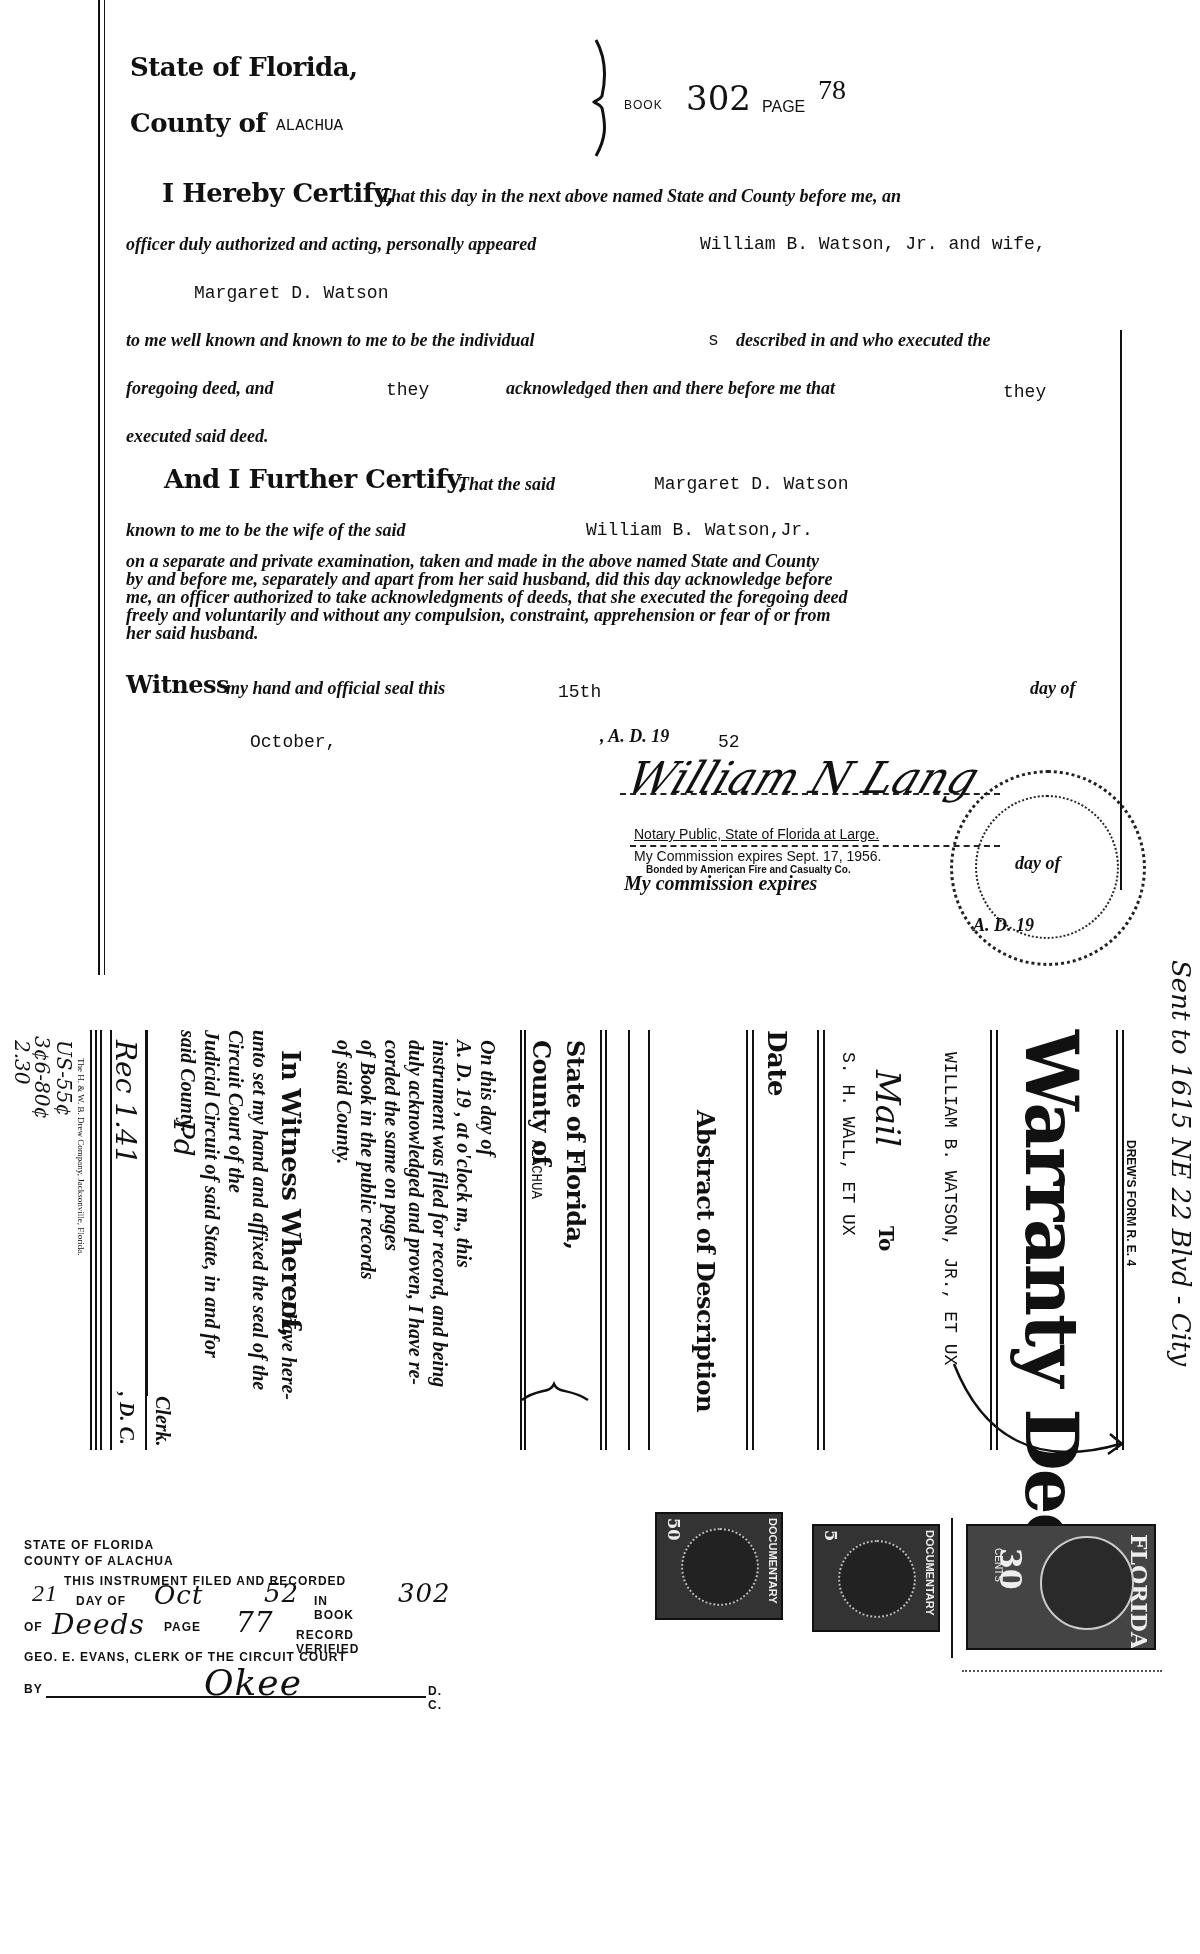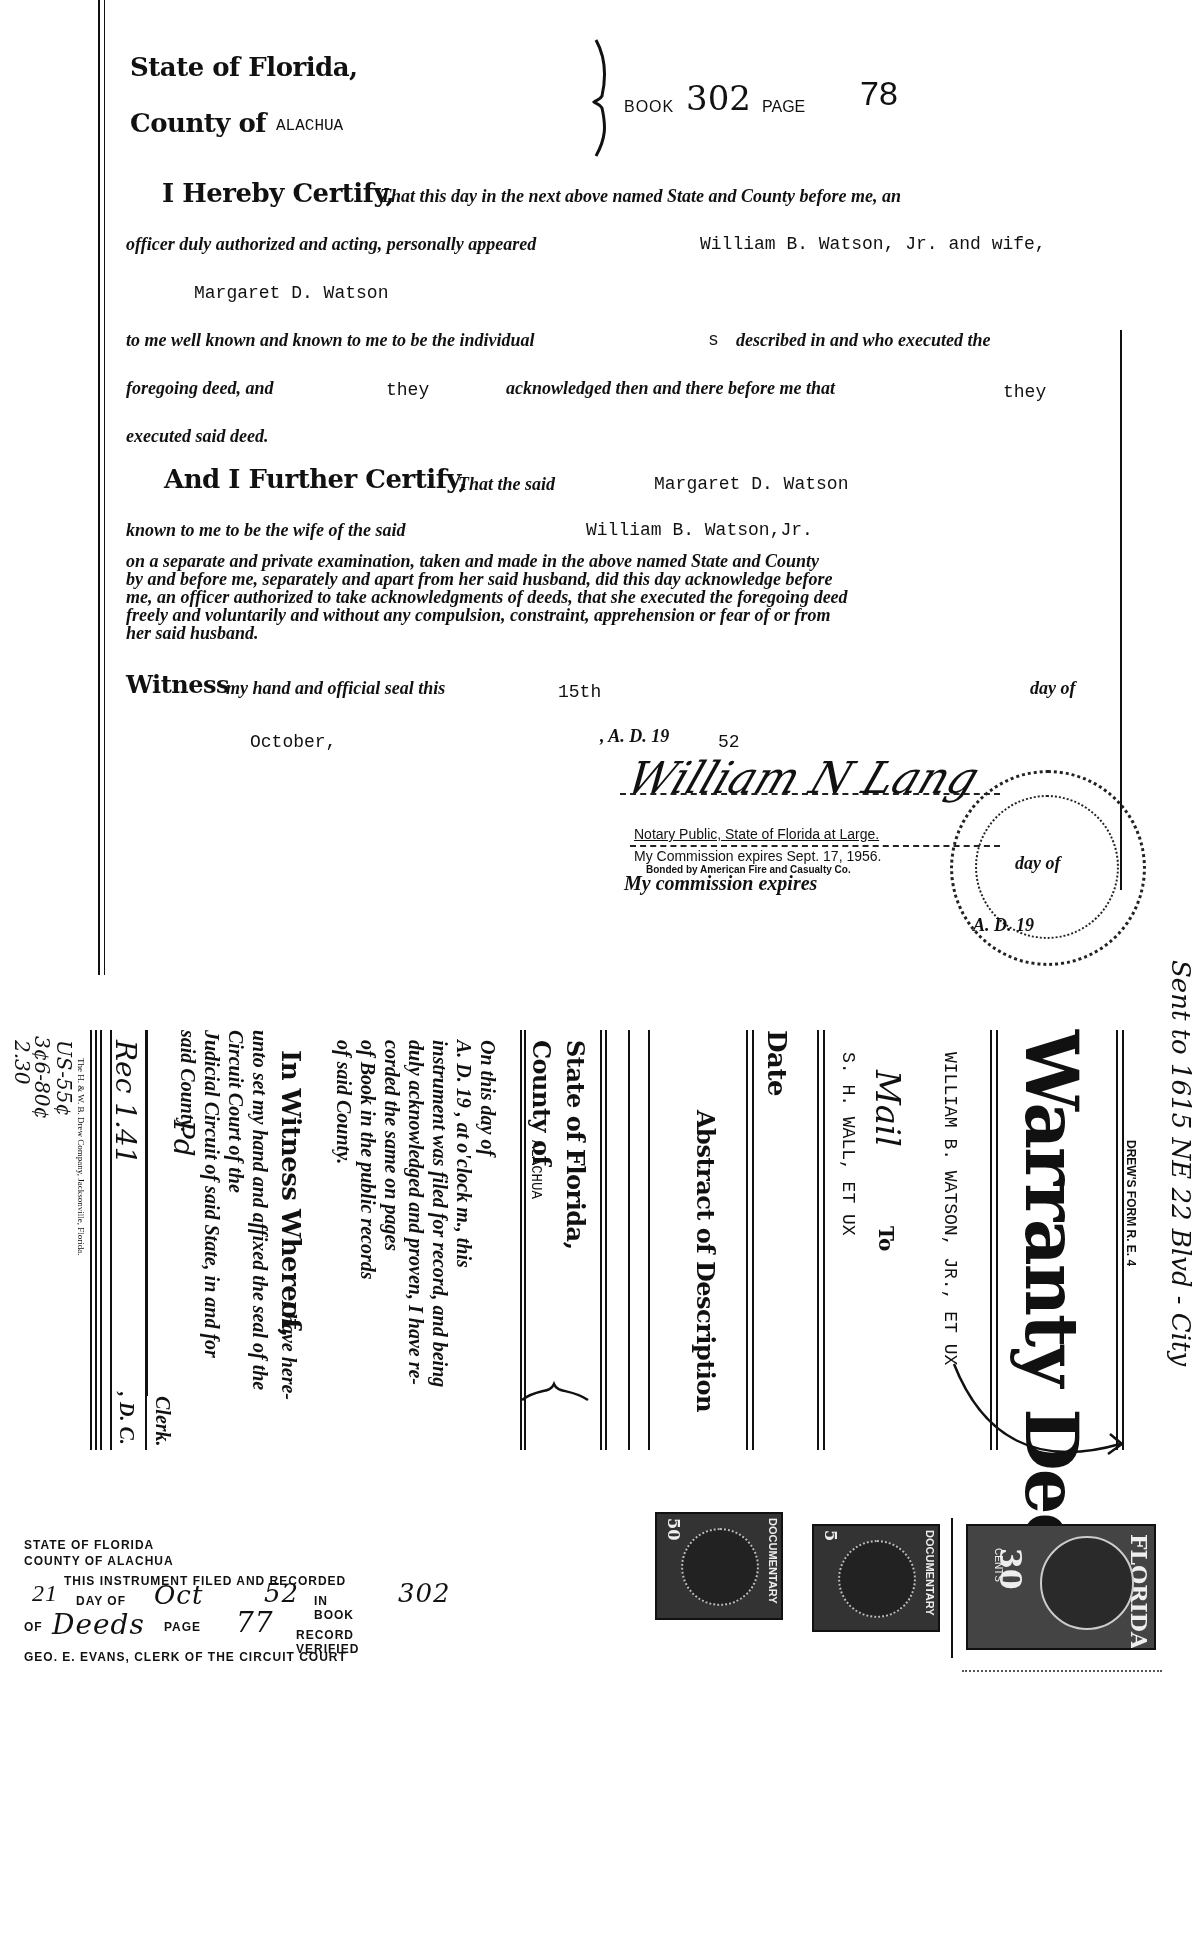--- a/index.html
+++ b/index.html
@@ -23,24 +23,24 @@
   <div class="vline" style="left:104px;top:0;width:1px;height:975px;"></div>
   <div class="vline" style="left:1120px;top:330px;width:2px;height:560px;"></div>
 
   <div class="abs black" style="left:130px;top:52px;font-size:26px;">State of Florida,</div>
   <div class="abs black" style="left:130px;top:108px;font-size:26px;">County of</div>
   <div class="abs type" style="left:276px;top:117px;font-size:16px;">ALACHUA</div>
 
   <svg class="abs" style="left:592px;top:38px;" width="20" height="120" viewBox="0 0 20 120">
     <path d="M4 2 C14 20 14 40 10 58 C8 62 4 62 2 64 C4 66 8 66 10 70 C14 88 14 100 4 118" stroke="#111" stroke-width="3" fill="none"></path>
   </svg>
-  <div class="abs sans" style="left:624px;top:98px;font-size:16px;letter-spacing:1px;">BOOK</div>
+  <div class="abs sans" style="left:624px;top:98px;font-size:12px;letter-spacing:1px;">BOOK</div>
   <div class="abs" style="left:686px;top:78px;font-size:34px;font-family:'DejaVu Serif',serif;">302</div>
   <div class="abs sans" style="left:762px;top:98px;font-size:16px;">PAGE</div>
-  <div class="abs" style="left:860px;top:74px;font-size:34px;font-family:Liberation Sans, sans-serif;">78</div>
+  <div class="abs" style="left:818px;top:74px;font-size:28px;font-family:Liberation Serif, serif;">78</div>
 
   <div class="abs black" style="left:162px;top:178px;font-size:26px;">I Hereby Certify,</div>
   <div class="abs ital" style="left:380px;top:186px;">That this day in the next above named State and County before me, an</div>
 
   <div class="abs ital" style="left:126px;top:234px;">officer duly authorized and acting, personally appeared</div>
   <div class="abs type" style="left:700px;top:234px;">William B. Watson, Jr. and wife,</div>
 
   <div class="abs type" style="left:194px;top:283px;">Margaret D. Watson</div>
 
   <div class="abs ital" style="left:126px;top:330px;">to me well known and known to me to be the individual</div>
@@ -184,20 +184,26 @@
     <span class="abs hand" style="left:374px;top:-12px;font-size:26px;font-weight:normal;">302</span>
   </div>
   <div style="position:relative;height:22px;margin-top:6px;">
     <span class="abs" style="left:0;top:4px;">OF</span>
     <span class="abs hand" style="left:28px;top:-8px;font-size:28px;font-weight:normal;">Deeds</span>
     <span class="abs" style="left:140px;top:4px;">PAGE</span>
     <span class="abs hand" style="left:212px;top:-10px;font-size:28px;font-weight:normal;">77</span>
     <span class="abs" style="left:272px;top:12px;">RECORD VERIFIED</span>
   </div>
   <div style="margin-top:12px;">GEO. E. EVANS, CLERK OF THE CIRCUIT COURT</div>
+  <div style="position:relative;height:30px;margin-top:6px;">
+    <span class="abs" style="left:0;top:12px;">BY</span>
+    <span class="abs" style="left:22px;top:26px;width:380px;border-top:2px solid #111;"></span>
+    <span class="abs hand" style="left:180px;top:-8px;font-size:36px;font-weight:normal;">Okee</span>
+    <span class="abs" style="left:404px;top:14px;">D. C.</span>
+  </div>
 </div>
 
 <div>
   <div class="stamp" style="left:655px;top:1512px;width:124px;height:104px;">
     <div class="rot sans" style="left:122px;top:4px;font-size:11px;font-weight:bold;">DOCUMENTARY</div>
     <div class="rot" style="left:26px;top:4px;font-size:16px;font-weight:bold;">50</div>
     <div class="abs" style="left:24px;top:14px;width:74px;height:74px;border-radius:50%;border:2px dotted #bbb;background:#222;"></div>
   </div>
   <div class="stamp" style="left:812px;top:1524px;width:124px;height:104px;">
     <div class="rot sans" style="left:122px;top:4px;font-size:11px;font-weight:bold;">DOCUMENTARY</div>

